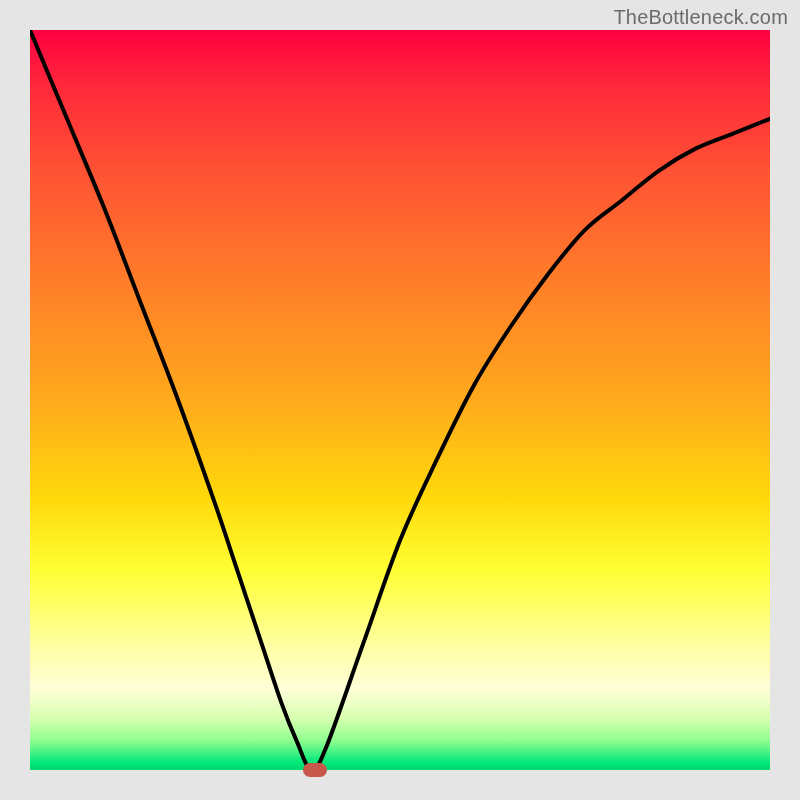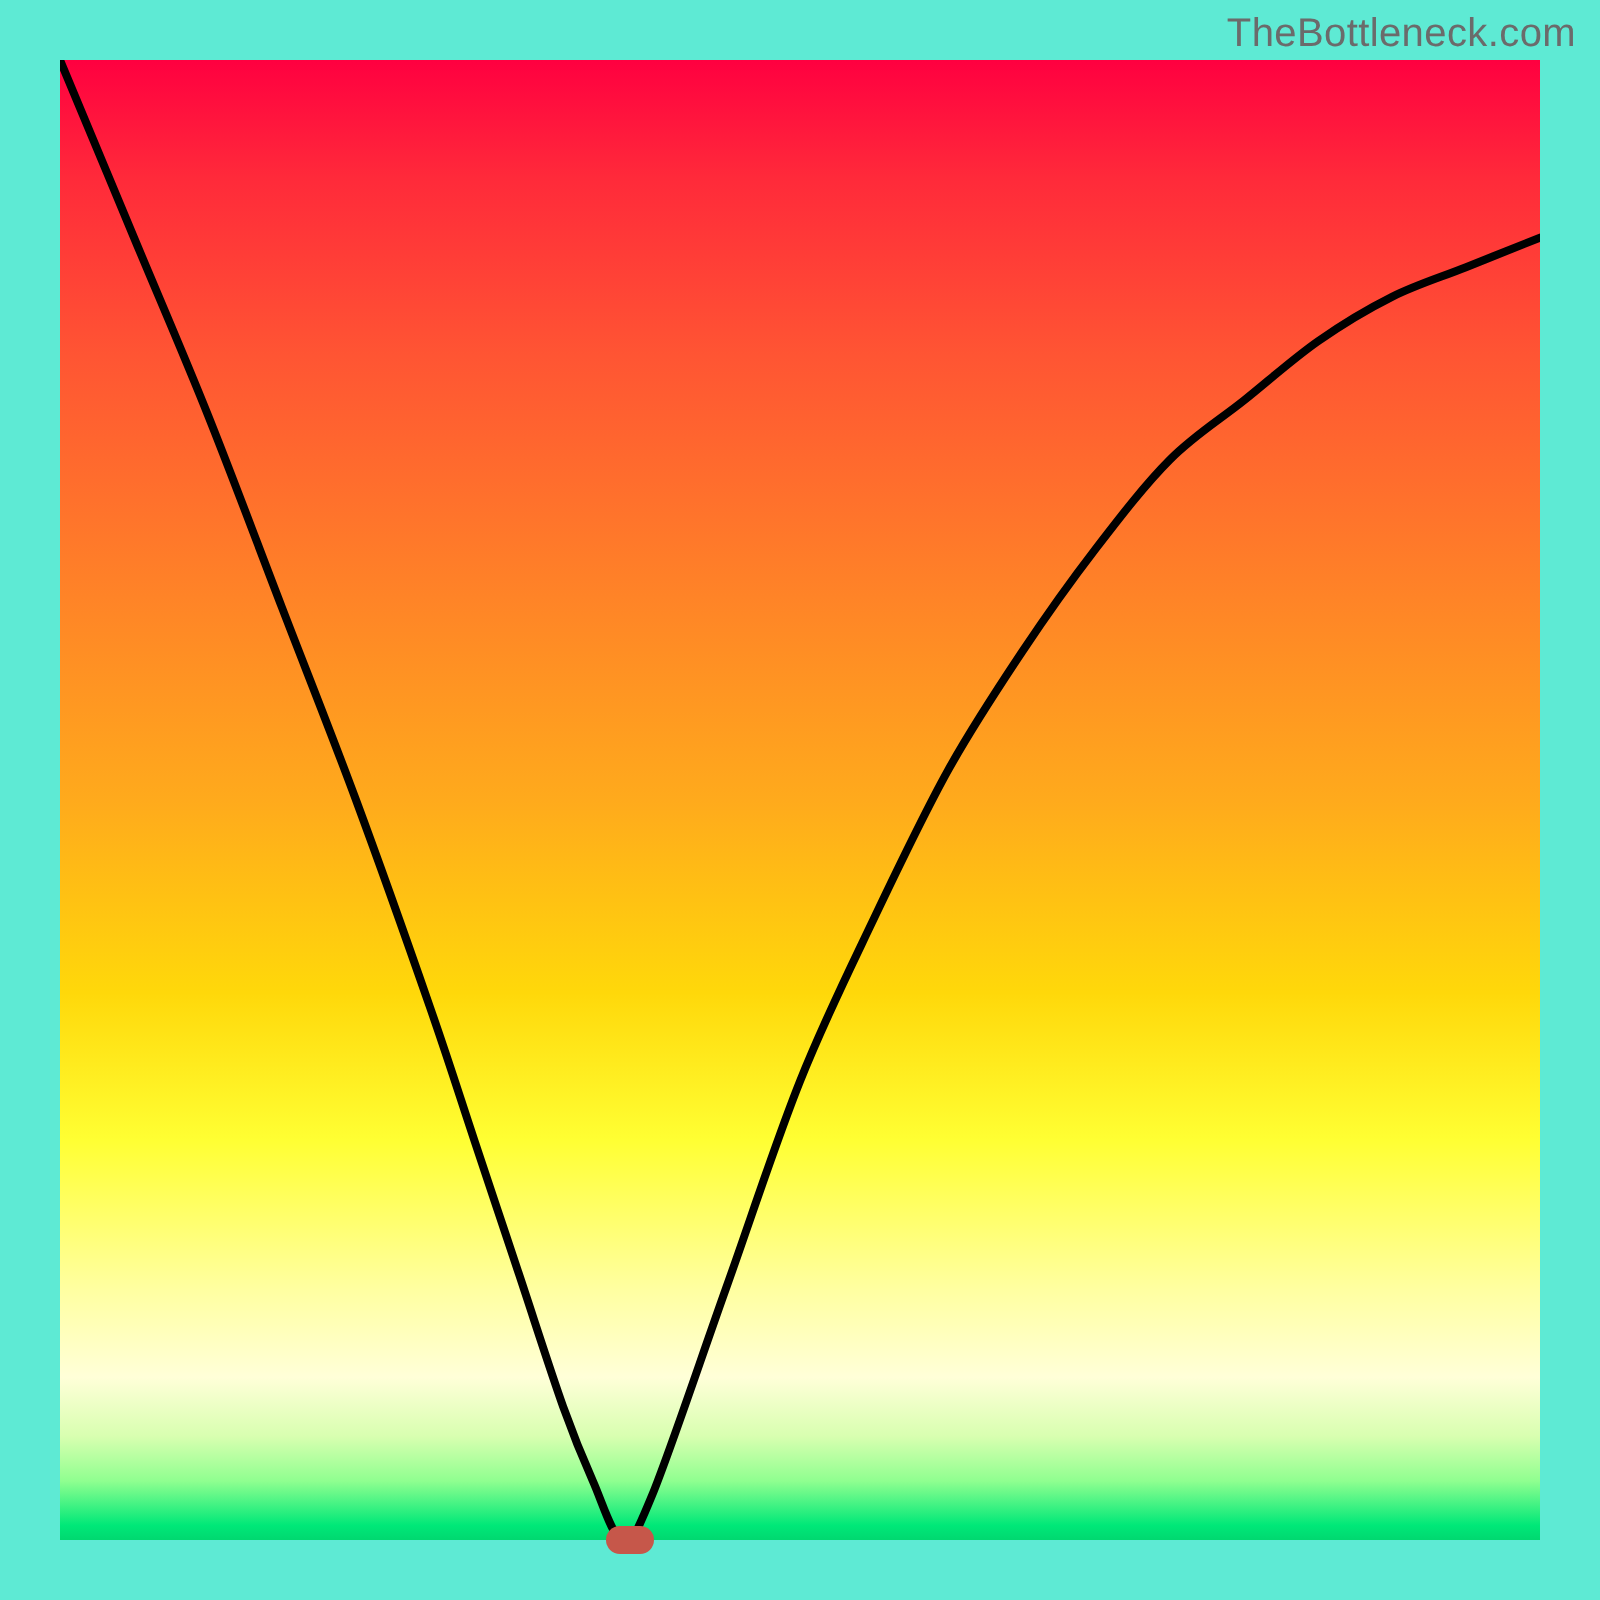--- a/index.html
+++ b/index.html
@@ -3,21 +3,21 @@
 <meta charset="utf-8">
 <style>
   * { margin: 0; padding: 0; box-sizing: border-box; }
   html, body { width: 800px; height: 800px; overflow: hidden; }
   body { font-family: Arial, Helvetica, sans-serif; background: #000; }
 
   .frame {
     position: relative;
     width: 800px;
     height: 800px;
-    background: #5eead4;
+    background: #e5e5e5;
     padding-left: 44px;
   }
 
   .plot-area {
     position: absolute;
     left: 30px;
     top: 30px;
     width: 740px;
     height: 740px;
     background: linear-gradient(

